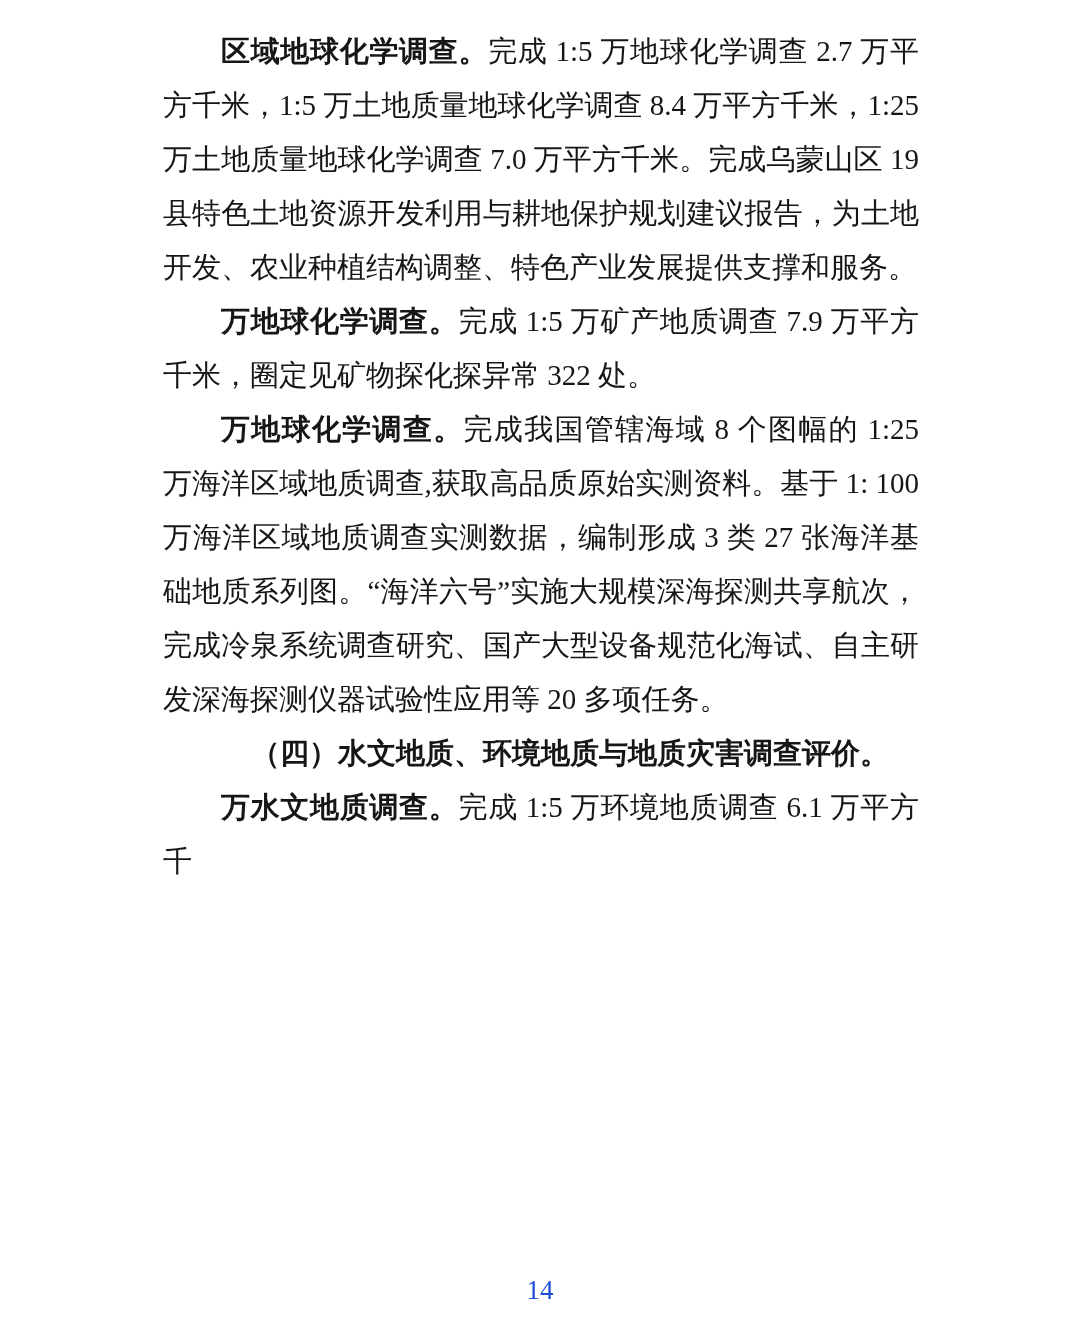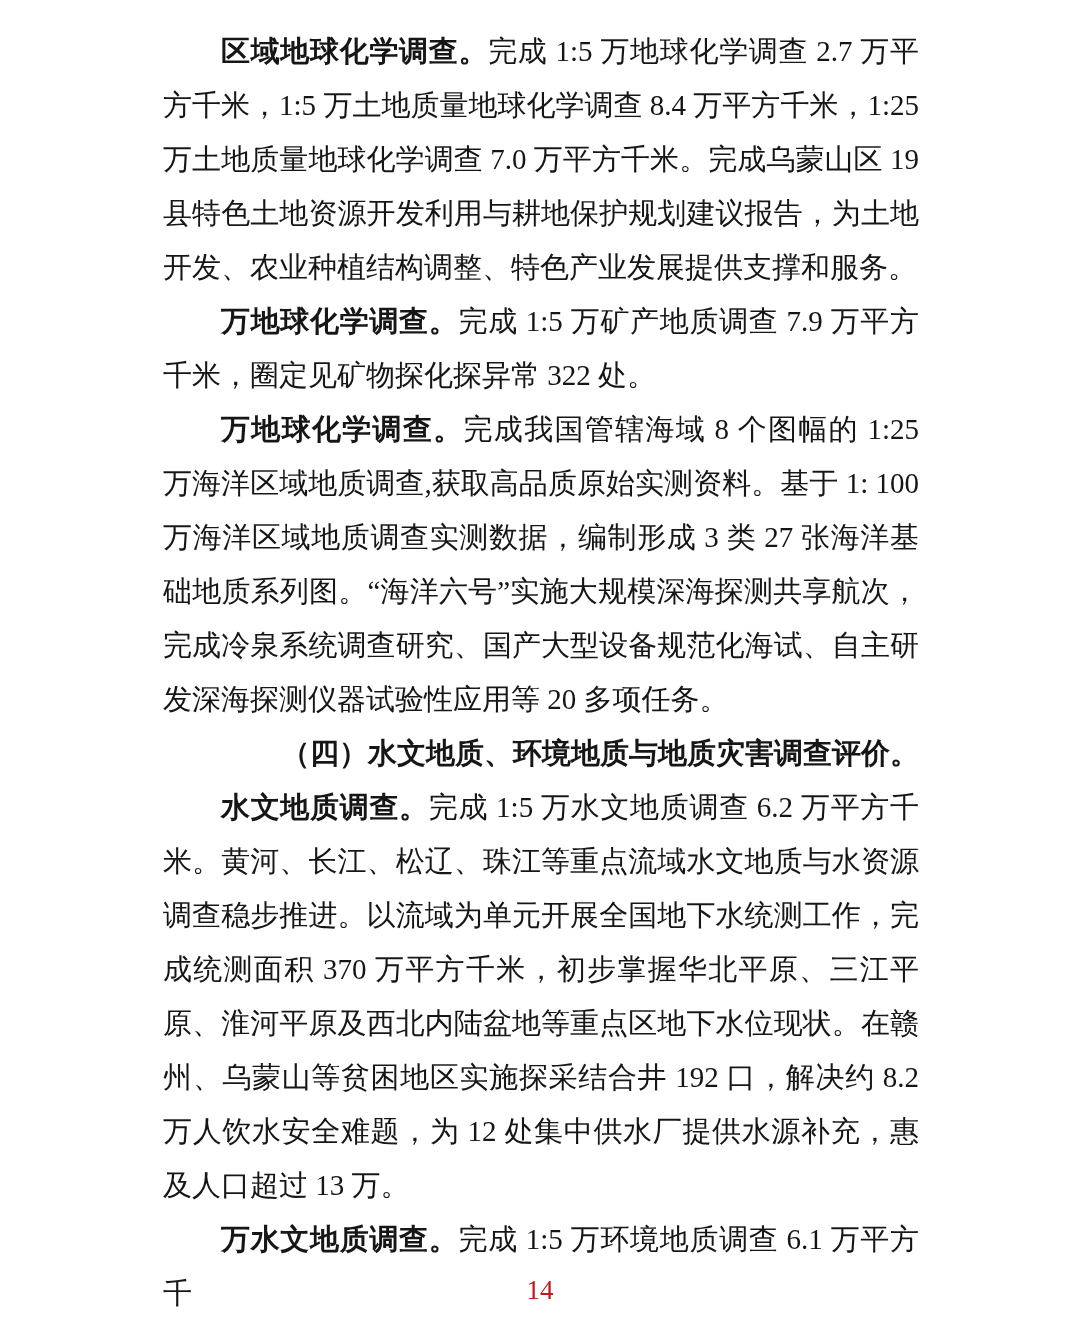--- a/index.html
+++ b/index.html
@@ -27,44 +27,43 @@
     padding: 0;
     font-size: 29px;
     line-height: 54px;
     text-align: justify;
     text-justify: inter-ideograph;
     text-indent: 2em;
     word-break: break-all;
   }
   .doc-body p.heading {
     font-weight: bold;
-    text-align: right;
+    text-align: center;
   }
   .doc-body .lead {
     font-weight: bold;
   }
   .footer {
     position: absolute;
     left: 0;
     right: 0;
     top: 1272px;
     text-align: center;
     font-size: 27px;
     line-height: 36px;
-    color: #b91c1c;
+    color: #1d4ed8;
   }
 </style>
 </head>
 <body>
 
 <div class="page">
   <div class="doc-body">
       <p class="para"><b class="lead">区域地球化学调查。</b><span>完成 1:5 万地球化学调查 2.7 万平方千米，1:5 万土地质量地球化学调查 8.4 万平方千米，1:25 万土地质量地球化学调查 7.0 万平方千米。完成乌蒙山区 19 县特色土地资源开发利用与耕地保护规划建议报告，为土地开发、农业种植结构调整、特色产业发展提供支撑和服务。</span></p>
       <p class="para"><b class="lead">万地球化学调查。</b><span>完成 1:5 万矿产地质调查 7.9 万平方千米，圈定见矿物探化探异常 322 处。</span></p>
       <p class="para"><b class="lead">万地球化学调查。</b><span>完成我国管辖海域 8 个图幅的 1:25 万海洋区域地质调查,获取高品质原始实测资料。基于 1: 100 万海洋区域地质调查实测数据，编制形成 3 类 27 张海洋基础地质系列图。“海洋六号”实施大规模深海探测共享航次，完成冷泉系统调查研究、国产大型设备规范化海试、自主研发深海探测仪器试验性应用等 20 多项任务。</span></p>
       <p class="heading"><span>（四）水文地质、环境地质与地质灾害调查评价。</span></p>
-      <p class="para"><b class="lead">水文地质调查。</b><span>完成 1:5 万水文地质调查 6.2 万平方千米。黄河、长江、松辽、珠江等重点流域水文地质与水资源调查稳步推进。以流域为单元开展全国地下水统测工作，完成统测面积 370 万平方千米，初步掌握华北平原、三江平原、淮河平原及西北内陆盆地等重点区地下水位现状。在赣州、乌蒙山等贫困地区实施探采结合井 192 口，解决约 8.2 万人饮水安全难题，为 12 处集中供水厂提供水源补充，惠及人口超过 13 万。</span></p>
       <p class="para"><b class="lead">万水文地质调查。</b><span>完成 1:5 万环境地质调查 6.1 万平方千</span></p>
     </div>
   <div class="footer">
     <span>14</span>
   </div>
 </div>
 
 </body></html>

